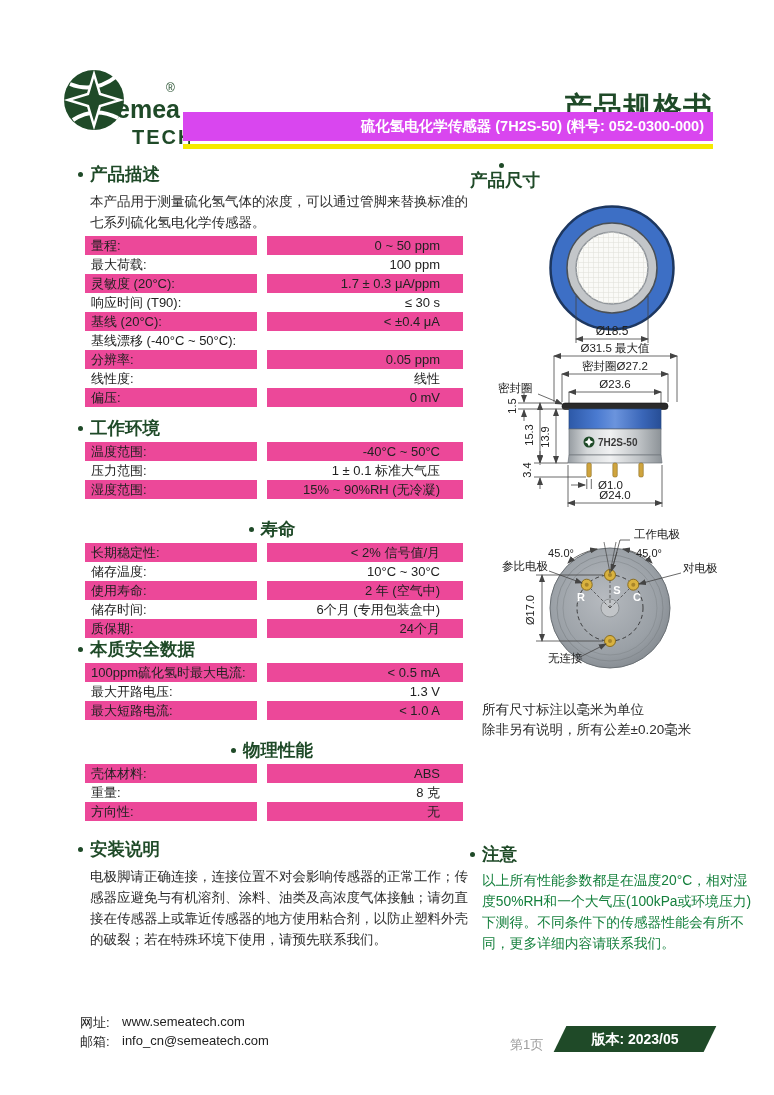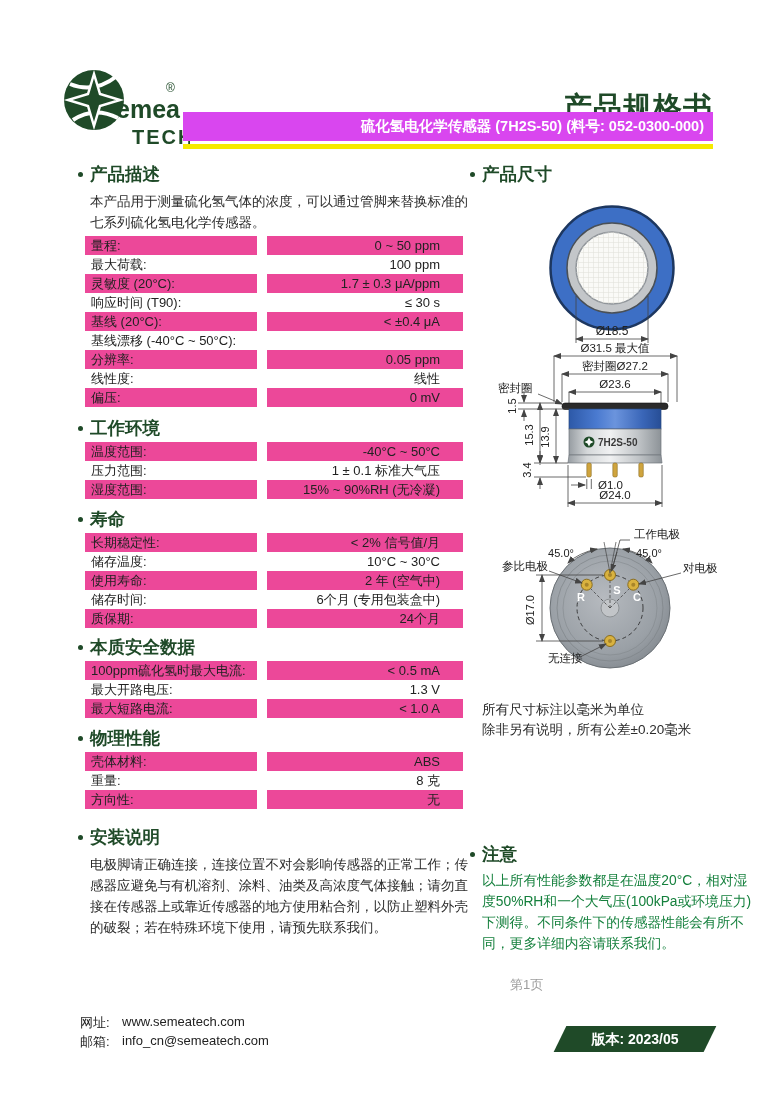--- a/index.html
+++ b/index.html
@@ -19,34 +19,34 @@
 
   
   .left-col { position:absolute; left:78px; top:163px; width:388px; }
   .para { margin:6px 0 0 12px; width:378px; font-size:13.5px; line-height:21px; color:#2b2b2b; }
   .spec-table { margin:3px 0 0 7px; width:378px; }
   .spec-row { display:flex; height:19px; align-items:center; font-size:13px; color:#222; }
   .spec-label { width:172px; padding-left:6px; white-space:nowrap; height:100%; display:flex; align-items:center; }
   .spec-gap { width:10px; height:100%; }
   .spec-value { flex:1; text-align:right; padding-right:23px; white-space:nowrap; height:100%; display:flex; align-items:center; justify-content:flex-end; }
   .spec-row.alt .spec-label, .spec-row.alt .spec-value { background:#ec4899; }
-  .mt19 { margin-top:19px; } .mt10 { margin-top:10px; } .mt9 { margin-top:9px; } .mt8 { margin-top:8px; } .mt17 { margin-top:17px; }
+  .mt19 { margin-top:19px; } .mt10 { margin-top:10px; } .mt9 { margin-top:19px;justify-content:center; } .mt8 { margin-top:0; } .mt17 { margin-top:17px; }
 
   
-  .dims-head { position:absolute; left:470px; top:163px; }
+  .dims-head { position:absolute; left:470px; top:163px;flex-direction:column; }
   .dims-svg { position:absolute; left:468px; top:192px; }
   .dims-note { position:absolute; left:482px; top:700px; font-size:13.5px; line-height:20px; color:#2b2b2b; }
   .notice-head { position:absolute; left:470px; top:843px; }
   .notice-para { position:absolute; left:482px; top:870px; width:270px; font-size:13.8px; line-height:21px; color:#15803d; }
 
   
   .footer-line { position:absolute; left:80px; font-size:13px; color:#222; display:flex; }
   .footer-line .lbl { width:42px; }
   .site { top:1014px; } .mail { top:1033px; }
-  .page-num { position:absolute; left:510px; top:976px; font-size:13px; color:#9e9e9e; }
+  .page-num { position:absolute; left:510px; top:1036px; font-size:13px; color:#9e9e9e; }
   .version-badge { position:absolute; left:560px; top:1026px; width:150px; height:26px; background:#1f4a28; transform:skewX(-26deg); }
   .version-badge span { display:block; transform:skewX(26deg); color:#fff; font-size:14px; font-weight:bold; text-align:center; line-height:26px; }
 
   svg text { font-family:"Liberation Sans","DejaVu Sans",sans-serif; }
 </style>
 </head>
 <body>
 
 <div class="page">
 

